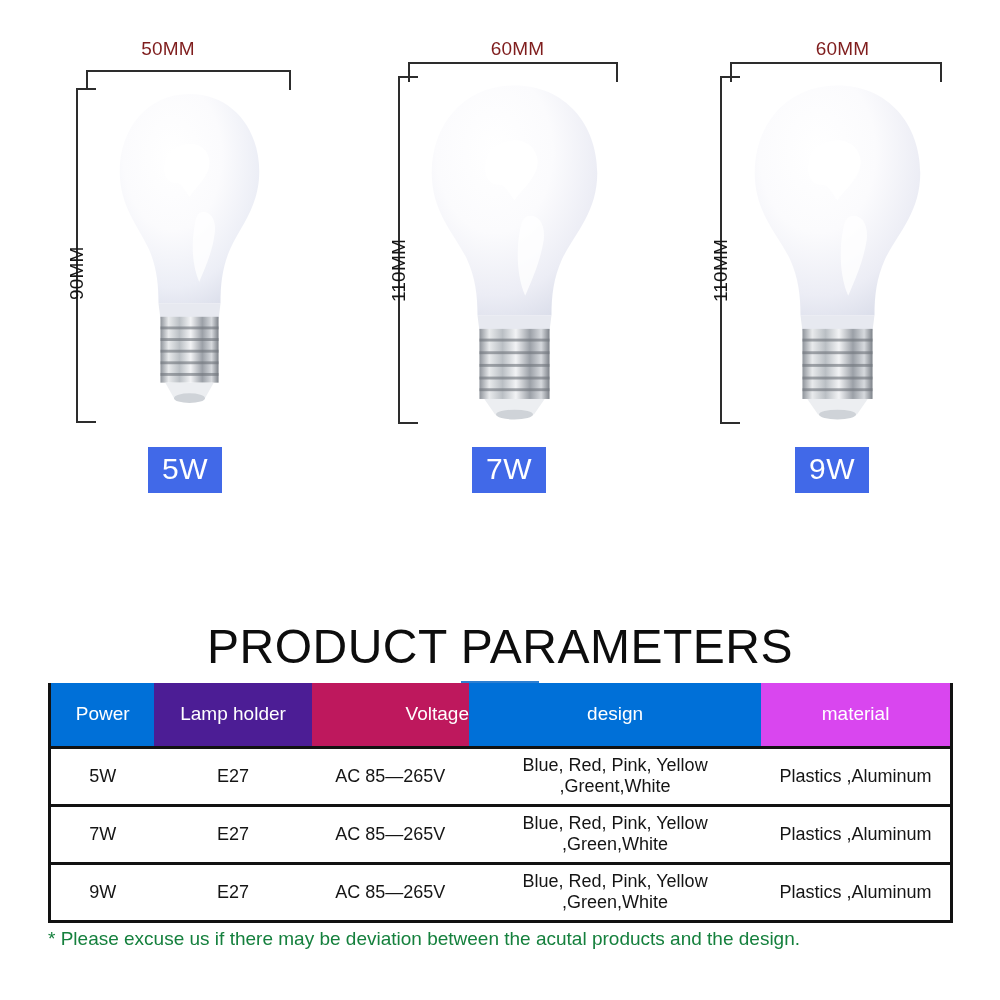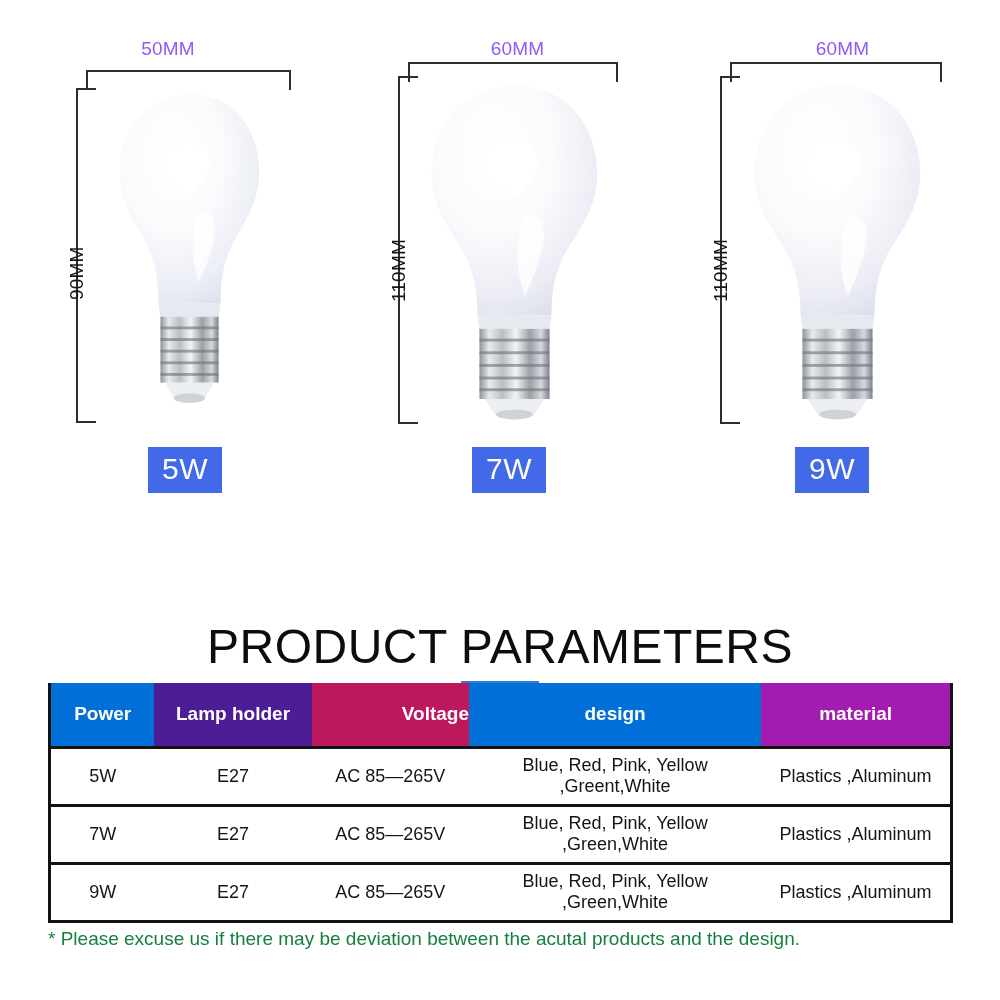--- a/index.html
+++ b/index.html
@@ -15,21 +15,21 @@
   
   .showcase { position: relative; width: 1000px; height: 510px; }
   .bulb-cell { position: absolute; top: 0; height: 510px; }
   .cell-1 { left: 30px;  width: 320px; }
   .cell-2 { left: 360px; width: 300px; }
   .cell-3 { left: 680px; width: 300px; }
 
   
   .width-label {
     position: absolute; top: 38px; width: 100%;
-    text-align: center; font-size: 19px; letter-spacing: .2px; color: #8b5cf6;
+    text-align: center; font-size: 19px; letter-spacing: .2px; color: #7f1d1d;
   }
   .cell-1 .width-label { left: 8px; width: 260px; }
   .cell-2 .width-label { left: 40px; width: 235px; }
   .cell-3 .width-label { left: 45px; width: 235px; }
 
   
   .h-measure { position: absolute; height: 18px; border-top: 2px solid #2d2d2d; }
   .h-measure::before, .h-measure::after {
     content: ""; position: absolute; top: 0; width: 2px; height: 18px; background: #2d2d2d;
   }
@@ -91,21 +91,21 @@
   
   .table-wrap {
     position: absolute; top: 683px; left: 48px;
     width: 905px;
     border-left: 3px solid #121212;
     border-right: 3px solid #121212;
   }
   table { width: 100%; border-collapse: collapse; table-layout: fixed; }
   thead th {
     background: #0070d8; color: #ffffff;
-    font-size: 19px; font-weight: 700;
+    font-size: 19px; font-weight: 400;
     height: 64px; vertical-align: middle; text-align: center;
     border-bottom: 3px solid #121212;
   }
   tbody td {
     font-size: 18px; color: #151515; font-weight: 400;
     height: 58px; vertical-align: middle; text-align: center;
     background: #ffffff;
     border-bottom: 3px solid #121212;
   }
   .col-power    { width: 11.5%; }
@@ -276,21 +276,21 @@
           <col class="col-voltage">
         <col class="col-color">
           <col class="col-material">
       </colgroup>
       <thead>
         <tr>
           <th style="background: rgb(0, 112, 216);">Power</th>
           <th style="background: #4c1d95;">Lamp holder</th>
           <th style="background: #be185d; text-align: right;">Voltage</th>
           <th style="background: rgb(0, 112, 216);">design</th>
-          <th style="background: #a21caf; margin-top: 45px;">material</th>
+          <th style="background: #d946ef; margin-top: 45px;">material</th>
         </tr>
       </thead>
       <tbody>
         <tr>
           <td>5W</td>
           <td>E27</td>
           <td>AC  85—265V</td>
           <td>Blue, Red, Pink, Yellow ,Greent,White</td>
           <td>Plastics ,Aluminum</td>
         </tr>

